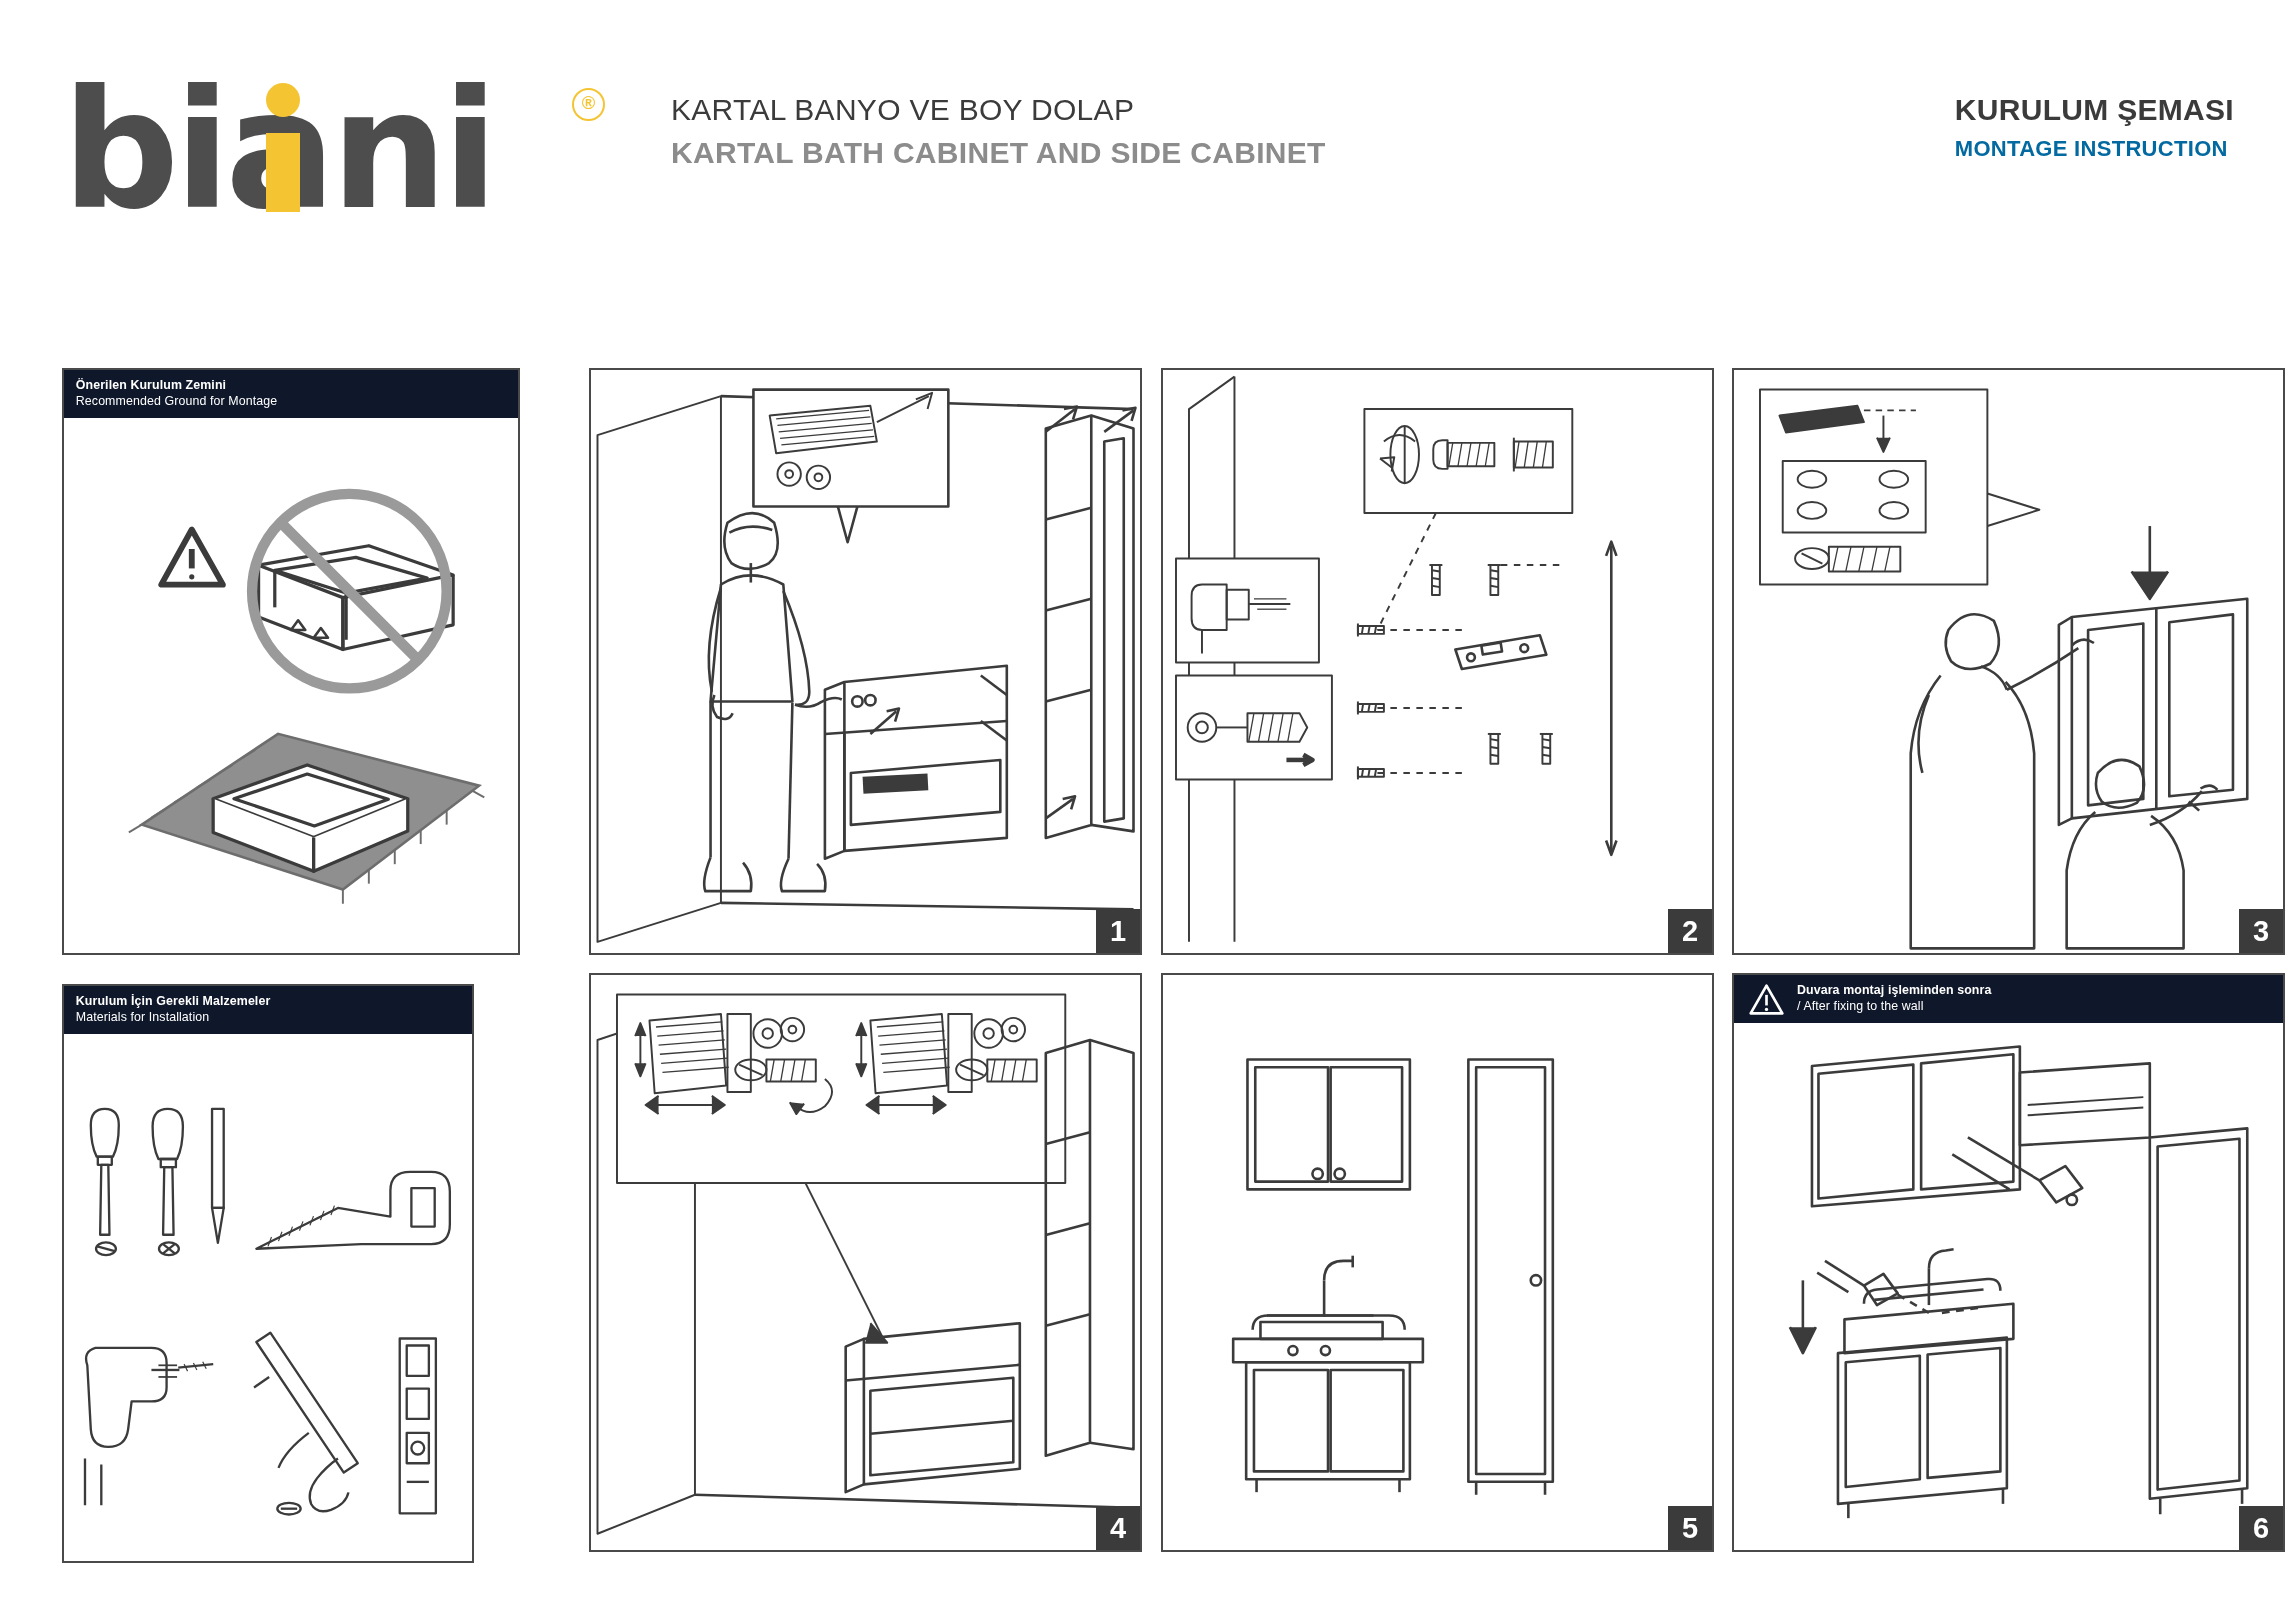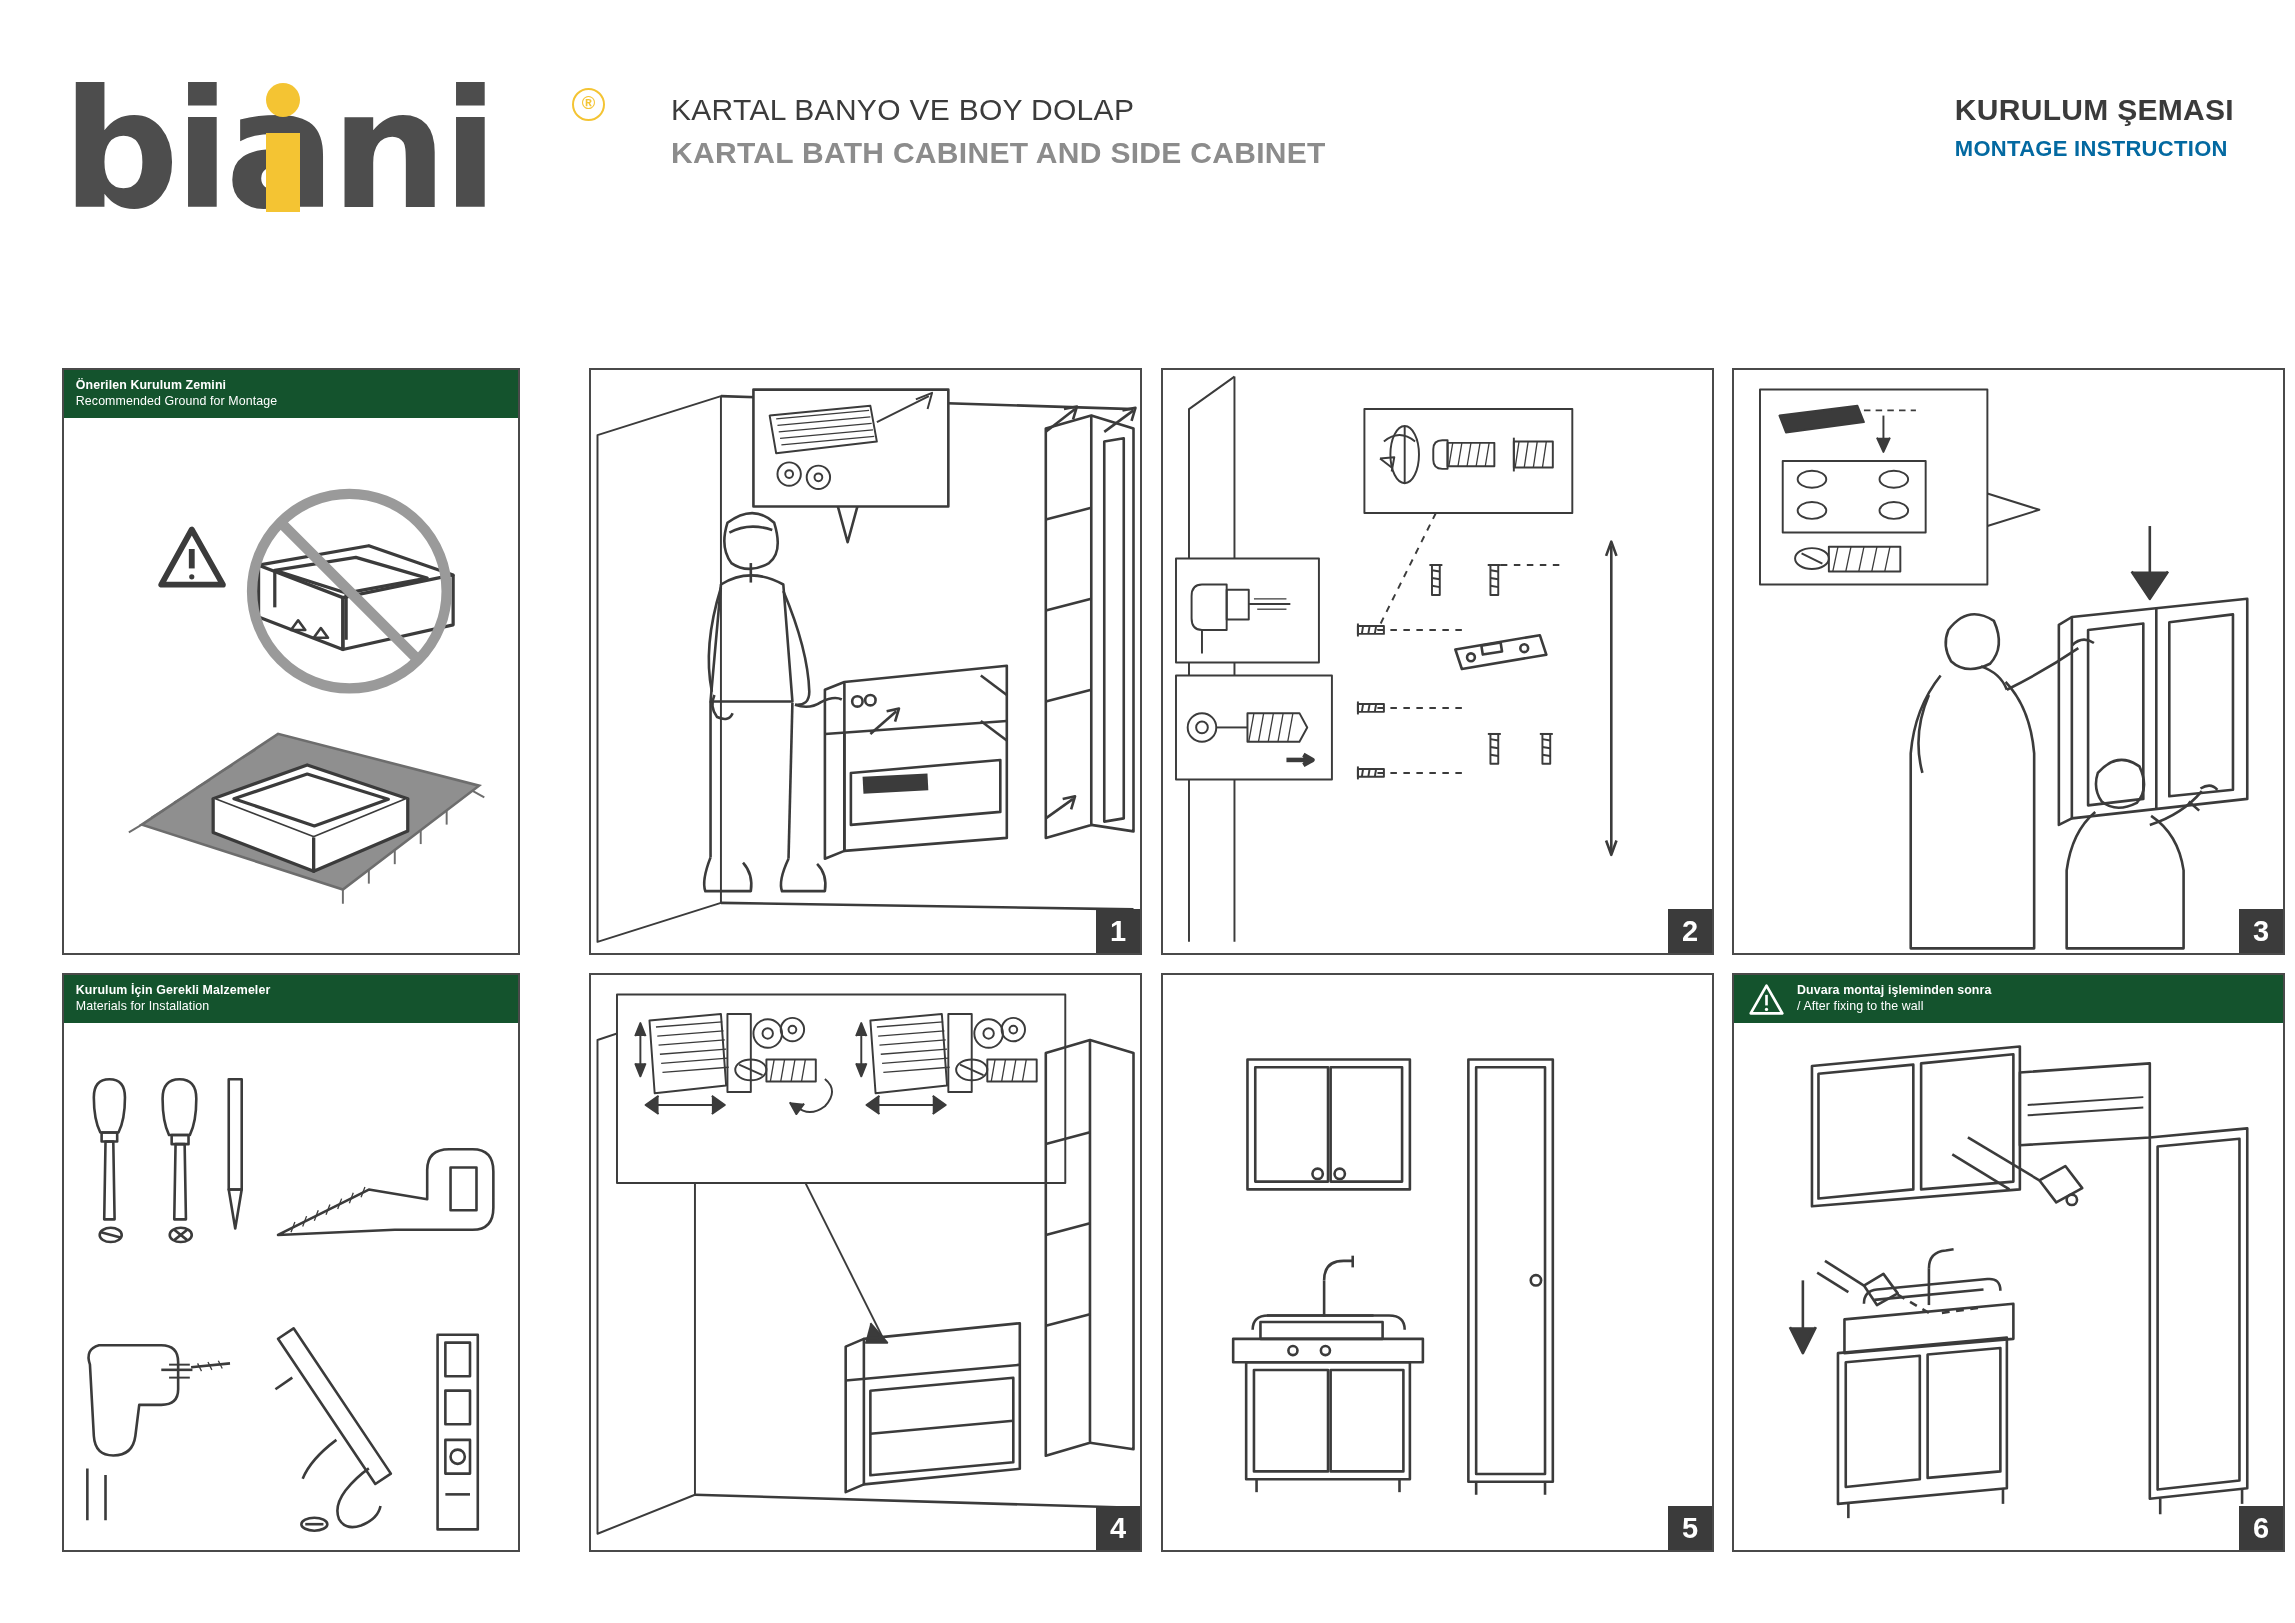--- a/index.html
+++ b/index.html
@@ -132,28 +132,28 @@
     overflow: hidden;
   }
   .p-col0 { left: 0px;    width: 458px; }
   .p-col1 { left: 527px;  width: 553px; }
   .p-col2 { left: 1099px; width: 553px; }
   .p-col3 { left: 1670px; width: 553px; }
   .r-top  { top: 0px;   height: 587px; }
   .r-bot  { top: 605px; height: 579px; }
 
   .p-col0.r-top { left: 0px; width: 458px; }
-  .p-col0.r-bot { left: 0px; width: 458px; }
+  .p-col0.r-bot { left: 0px; width: 412px; margin-top: 11px; }
 
   .cap-bar {
     position: absolute;
     left: 0; top: 0;
     width: 100%;
     height: 48px;
-    background: #14532d;
+    background: #0f172a;
     color: #ffffff;
     box-sizing: border-box;
     padding: 6.5px 0 0 11.8px;
   }
   .cap-bar .l1 {
     font-size: 12.4px;
     font-weight: bold;
     line-height: 16.4px;
     letter-spacing: 0.1px;
   }

